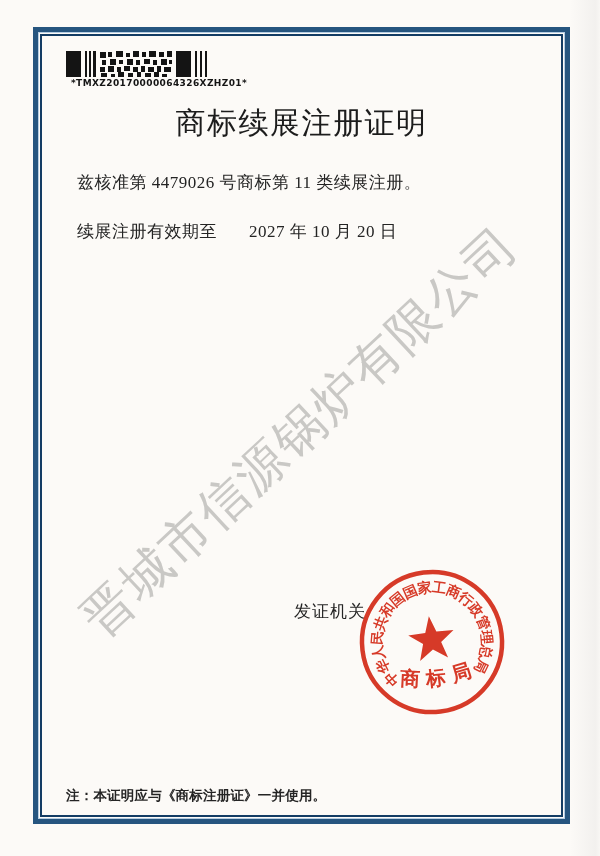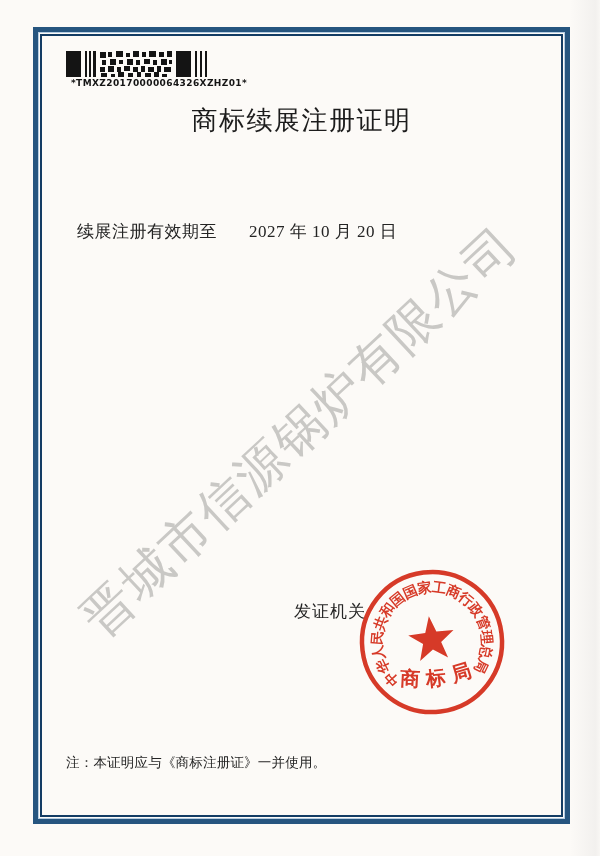--- a/index.html
+++ b/index.html
@@ -71,21 +71,21 @@
     color: #141414;
     z-index: 2;
     margin-left: 11px;
   }
 
   .title {
     position: absolute;
     left: 33px; top: 103px;
     width: 537px;
     text-align: center;
-    font-size: 26px;
+    font-size: 30px;
     font-weight: normal;
     letter-spacing: 1.5px;
     color: #1c1c1c;
     z-index: 2;
   }
 
   .body-line {
     position: absolute;
     left: 77px;
     font-size: 17px;
@@ -124,25 +124,26 @@
   }
   .seal .bottom-text {
     font-family: "Liberation Serif", "DejaVu Serif", serif;
     font-size: 20px;
     font-weight: 600;
     fill: #d5301d;
   }
 
   .footer-note {
     position: absolute;
-    left: 66px; top: 754px;
+    left: 66px; top: 787px;
     font-size: 13.5px;
     color: #242424;
     letter-spacing: 0.2px;
     z-index: 2;
+    font-weight: bold;
   }
 </style>
 </head>
 <body>
 
 <div class="page">
 
   <div class="frame">
     <div class="frame-inner"></div>
   </div>
@@ -195,20 +196,21 @@
         <rect x="129" y="0" width="2" height="26"></rect>
         <rect x="134" y="0" width="2" height="26"></rect>
         <rect x="139" y="0" width="2" height="26"></rect>
       </g>
     </svg>
   </div>
   <div class="barcode-text">*TMXZ20170000064326XZHZ01*</div>
 
   <h1 class="title">商标续展注册证明</h1>
 
+  <p class="body-line line1">兹核准第 4479026 号商标第 11 类续展注册。</p>
 
   <p class="body-line line2">
     <span>续展注册有效期至</span><span class="date">2027 年 10 月 20 日</span>
   </p>
 
   <div class="issuer">发证机关</div>
 
   <div class="seal">
     <svg viewBox="0 0 152 152" aria-hidden="true">
       <circle cx="76" cy="76" r="70" fill="none" stroke="#d5301d" stroke-width="4.5"></circle>

